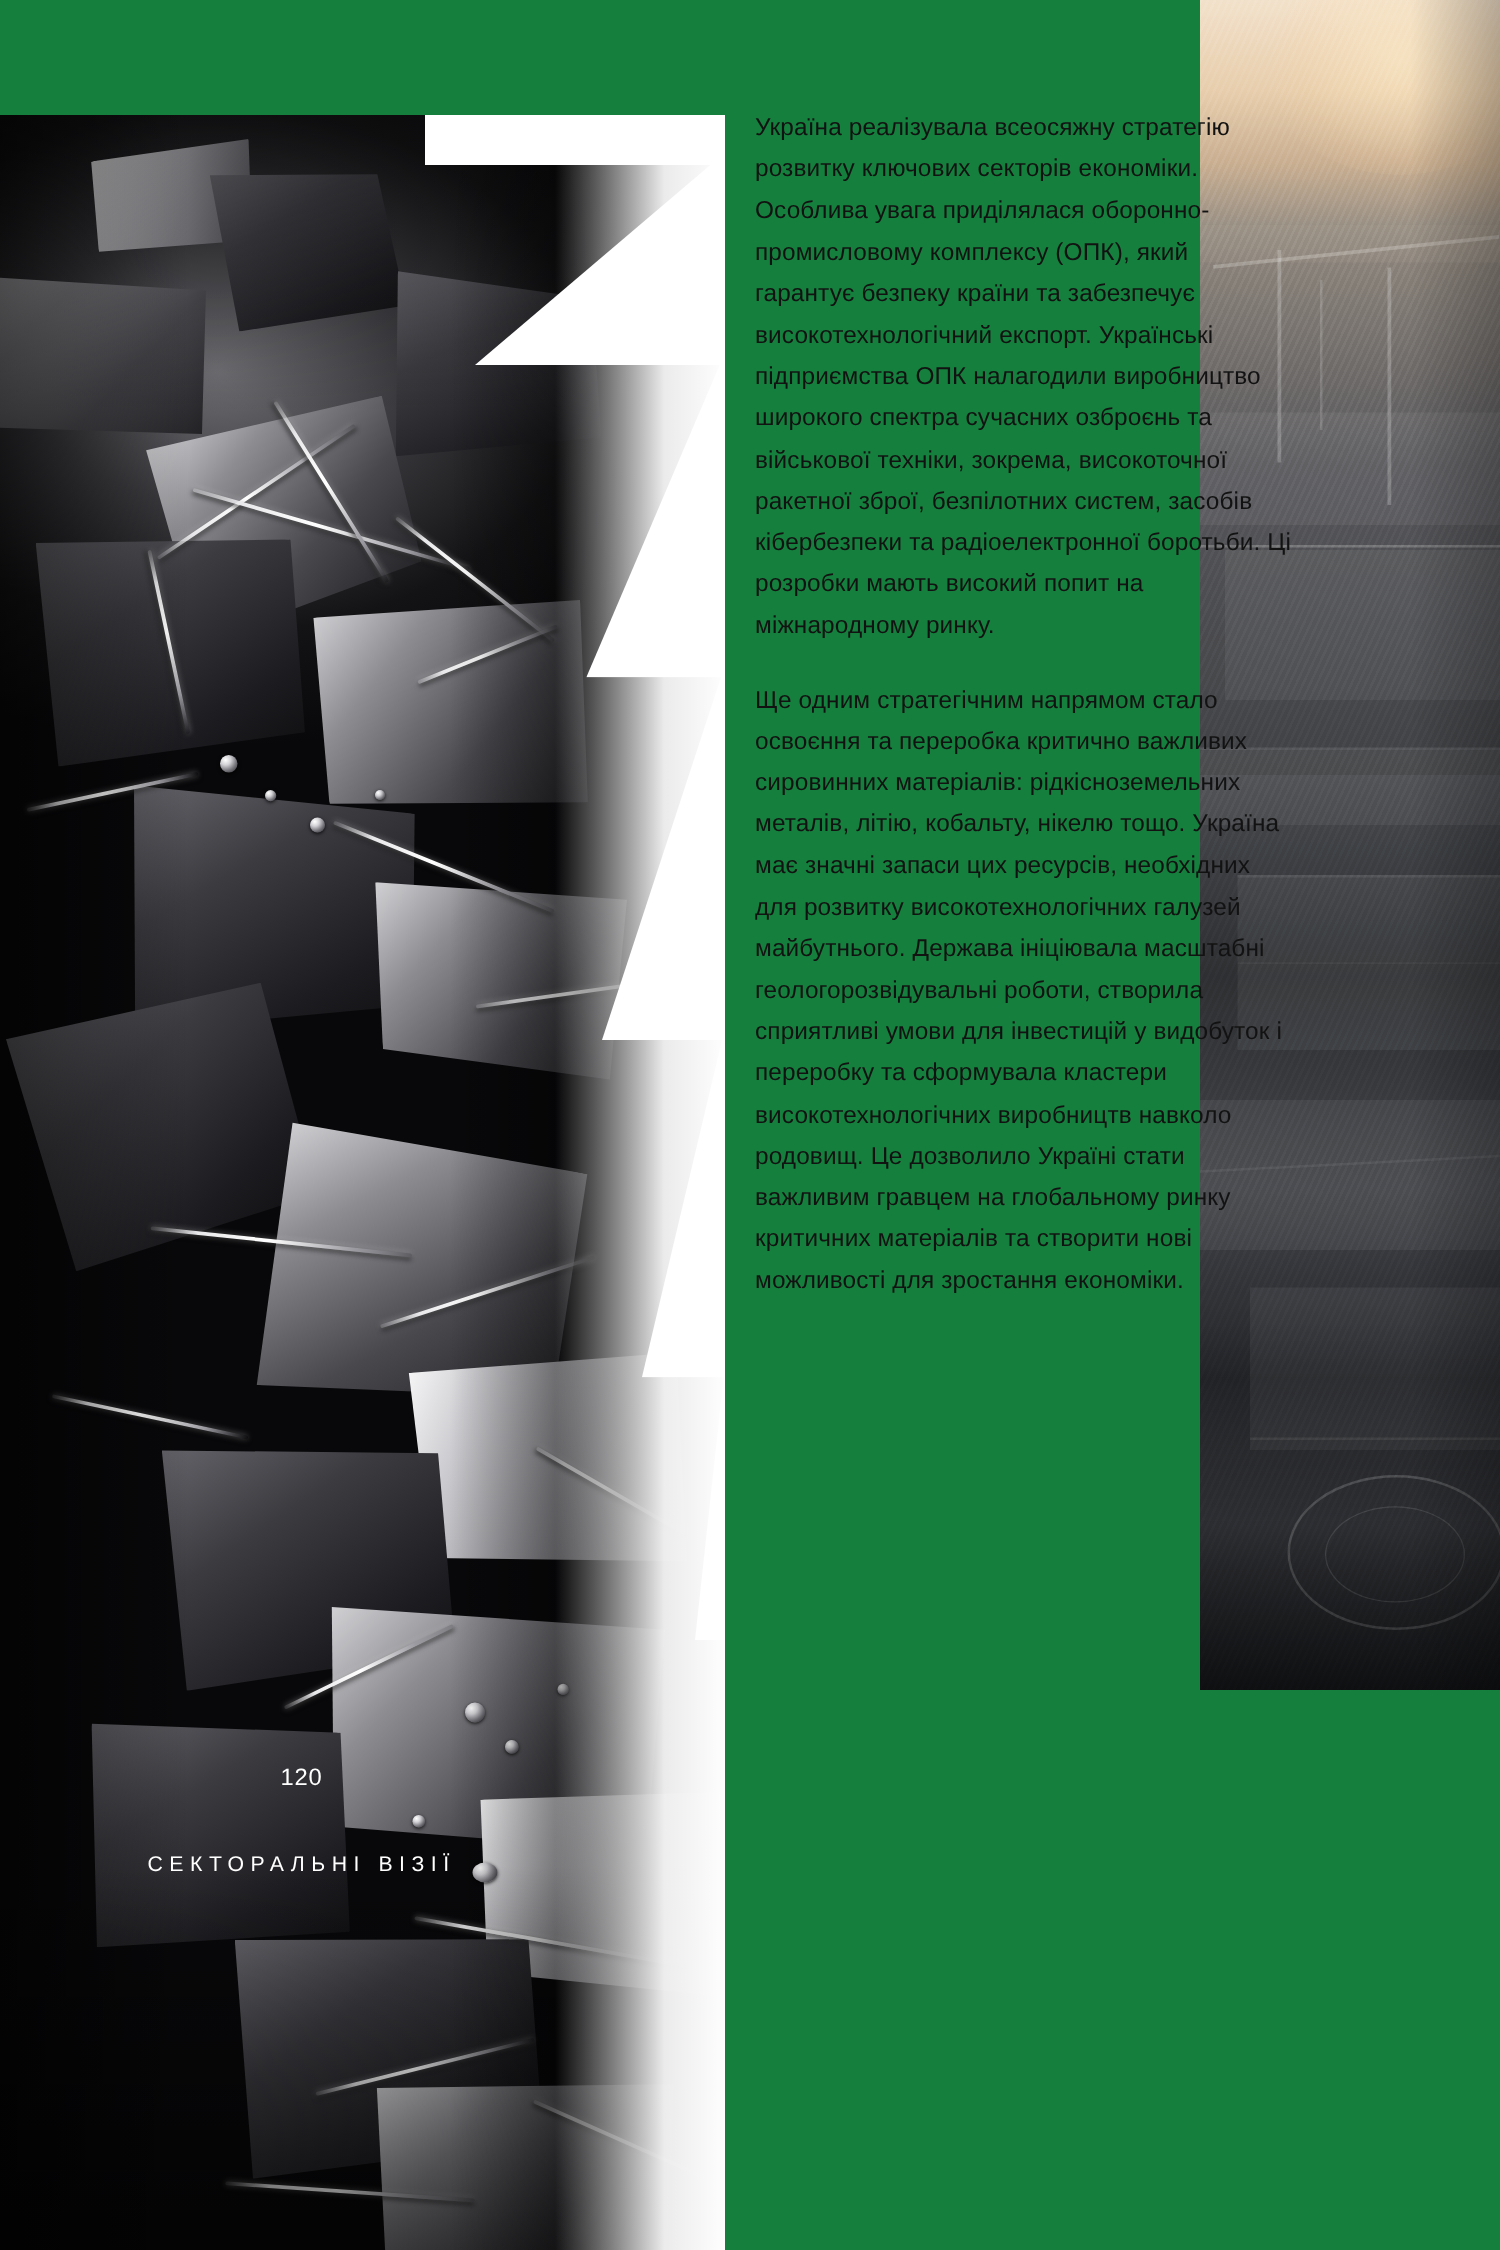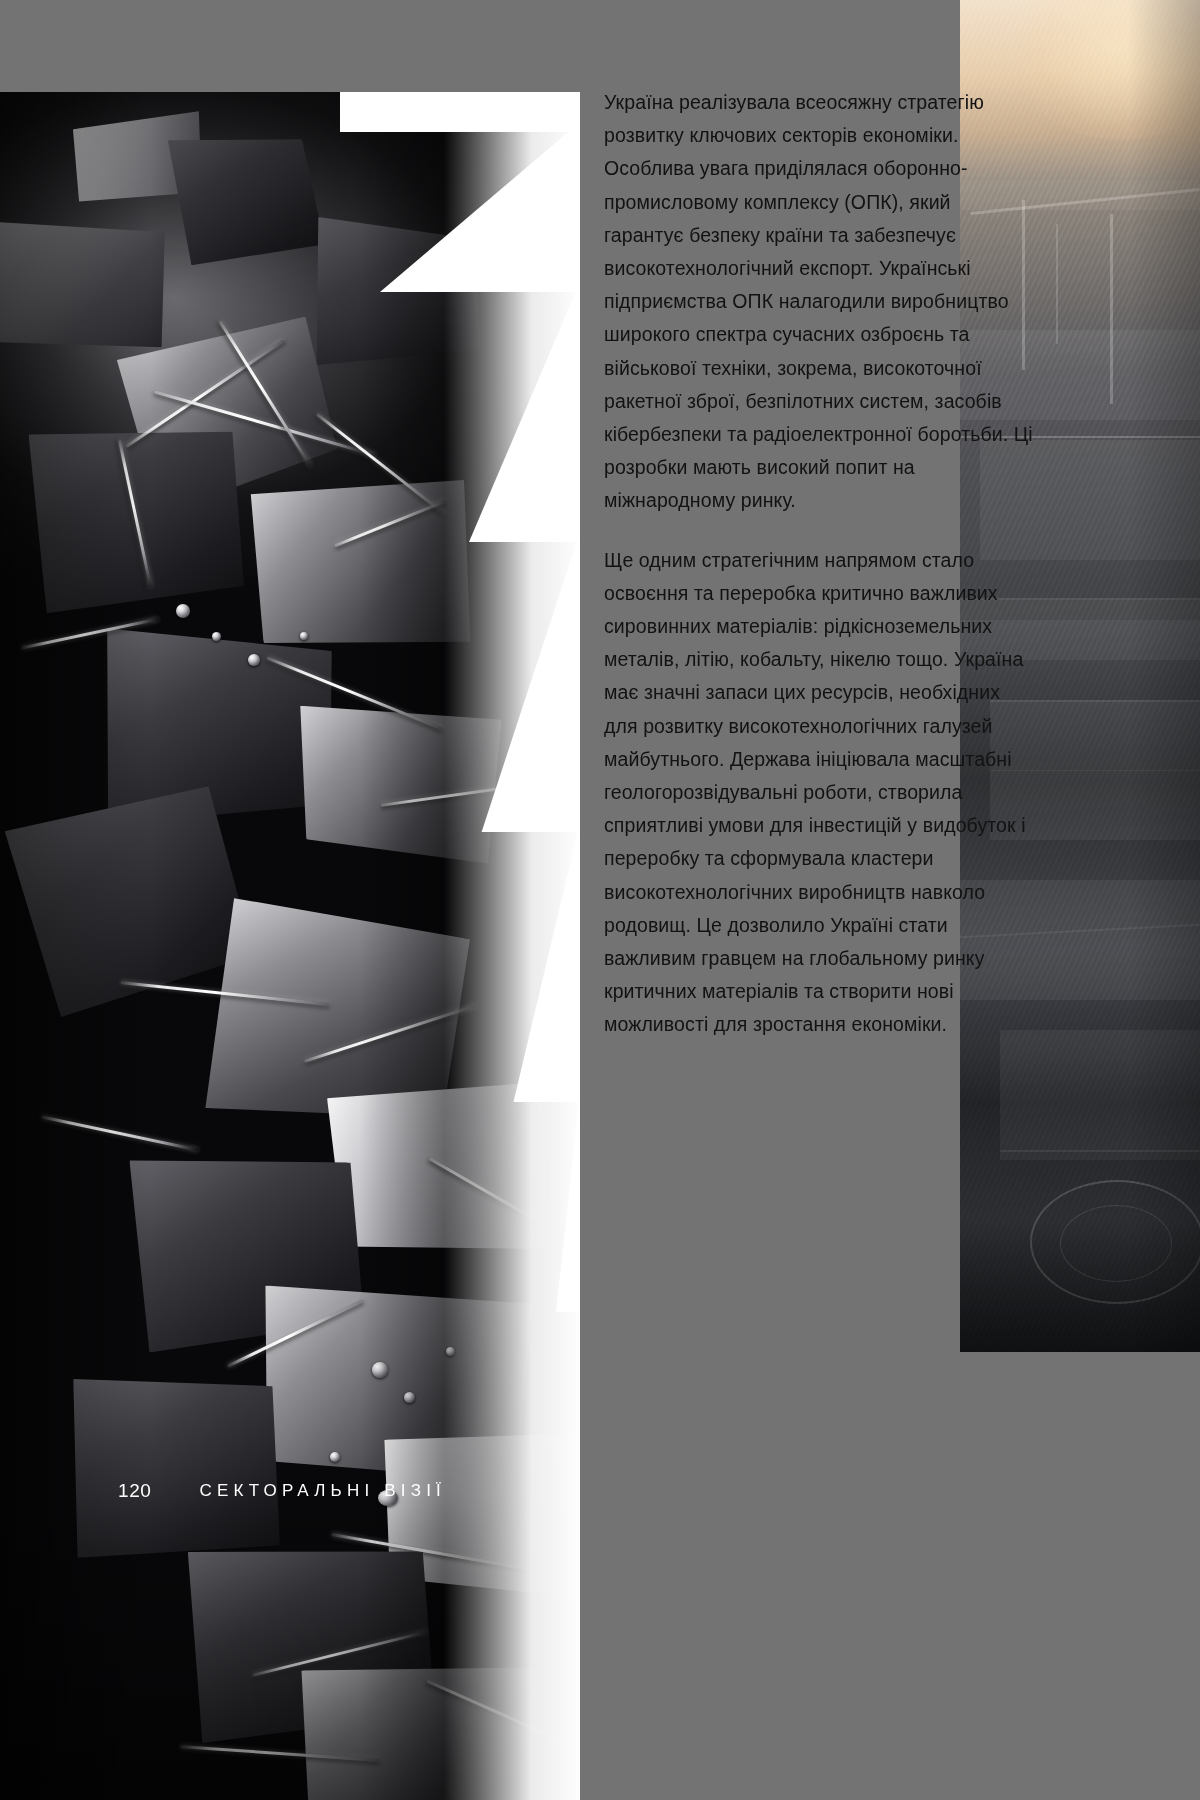--- a/index.html
+++ b/index.html
@@ -5,21 +5,21 @@
   html, body {
     margin: 0;
     padding: 0;
     background: #ffffff;
   }
   .page {
     position: relative;
     width: 1200px;
     height: 1800px;
     overflow: hidden;
-    background: #737373;
+    background: #15803d;
     font-family: "Liberation Sans", sans-serif;
   }
 
   
   .photo-left {
     position: absolute;
     left: 0;
     top: 92px;
     width: 580px;
     height: 1708px;
@@ -158,20 +158,21 @@
 
   
   .footer {
     position: absolute;
     left: 118px;
     bottom: 298px;
     display: flex;
     align-items: center;
     gap: 48px;
     z-index: 8;
+    flex-direction: column;
   }
   .folio {
     color: #ffffff;
     font-size: 19px;
     letter-spacing: .6px;
   }
   .runhead {
     color: #ffffff;
     font-size: 17px;
     letter-spacing: 5.2px;

